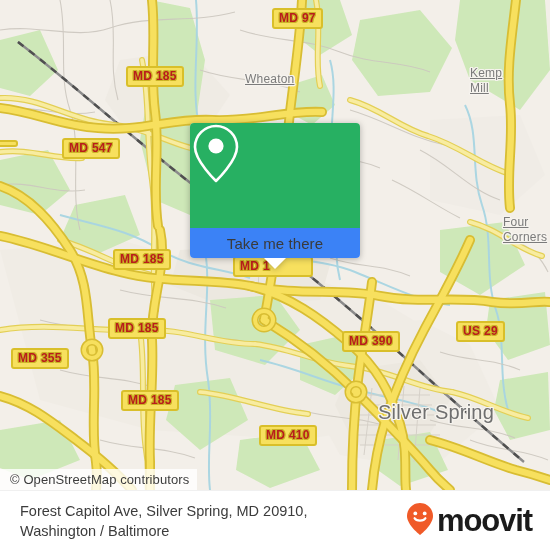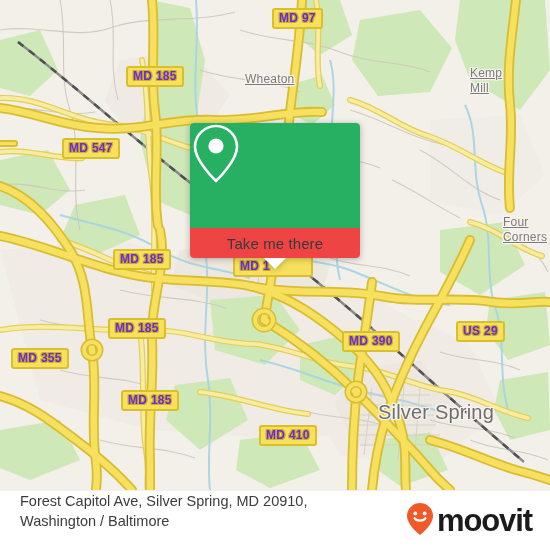--- a/index.html
+++ b/index.html
@@ -26,21 +26,21 @@
   .place.big{font-size:20px;color:#6f6f6f;}
   .place.mid{font-size:12px;text-decoration:underline;}
   .place.two{line-height:15px;}
 
   
   .shield{
     position:absolute;
     background:#f7e05e;
     border:2px solid #d9bf2a;
     border-radius:3px;
-    color:#6d28d9;
+    color:#b91c1c;
     font-size:12px;
     font-weight:bold;
     line-height:14px;
     padding:1px 5px 2px 5px;
     letter-spacing:.3px;
     white-space:nowrap;
     text-shadow:-1px 0 #cbb226,1px 0 #cbb226,0 -1px #cbb226,0 1px #cbb226,
                 -1px -1px #cbb226,1px -1px #cbb226,-1px 1px #cbb226,1px 1px #cbb226;
     box-sizing:border-box;
   }
@@ -50,21 +50,21 @@
     position:absolute;left:190px;top:123px;width:170px;
     filter:drop-shadow(0 1px 3px rgba(0,0,0,.28));
   }
   .callout-body{
     border-radius:4px;overflow:hidden;background:#fff;
   }
   .callout-top{
     height:105px;background:#27b062;display:flex;align-items:center;justify-content:center;
   }
   .callout-bottom{
-    height:30px;background:#ef4444;display:flex;align-items:center;justify-content:center;
+    height:30px;background:#3b82f6;display:flex;align-items:center;justify-content:center;
   }
   .callout-bottom span{font-size:15px;color:#3a3a3a;letter-spacing:.1px;}
   .callout-tail{
     position:absolute;left:50%;top:135px;margin-left:-11px;
     width:0;height:0;border-left:11px solid transparent;border-right:11px solid transparent;
     border-top:11px solid #fff;
   }
 
   
   .attrib{
@@ -72,21 +72,21 @@
     background:rgba(255,255,255,.80);
     padding:3px 8px 4px 10px;
     font-size:13px;color:#3d3d3d;
     letter-spacing:.1px;
   }
 
   
   .footer{
     position:absolute;left:0;top:490px;width:550px;height:60px;
     background:#fff;
-    display:flex;justify-content:space-between;
+    display:flex;align-items:center;justify-content:space-between;
     box-sizing:border-box;padding:0 18px 0 20px;
     border-top:1px solid #f0f0f0;
   }
   .footer-text{font-size:14.5px;line-height:20px;color:#3c3c3c;max-width:360px;}
   .logo{display:flex;align-items:center;gap:2px;}
   .logo-word{font-size:31px;font-weight:bold;color:#1b1b1b;letter-spacing:-1.1px;line-height:31px;}
 </style>
 </head>
 <body>
 
@@ -322,20 +322,21 @@
             </svg>
           </span>
         </div>
         <div class="callout-bottom">
           <span>Take me there</span>
         </div>
       </div>
       <div class="callout-tail"></div>
     </div>
 
+    <div class="attrib">© OpenStreetMap contributors</div>
   </div>
 
   <div class="footer">
     <div class="footer-text">
       <div>Forest Capitol Ave, Silver Spring, MD 20910,</div>
       <div>Washington / Baltimore</div>
     </div>
     <div class="logo">
       <span>
         <svg width="30" height="34" viewBox="0 0 30 34" xmlns="http://www.w3.org/2000/svg">

